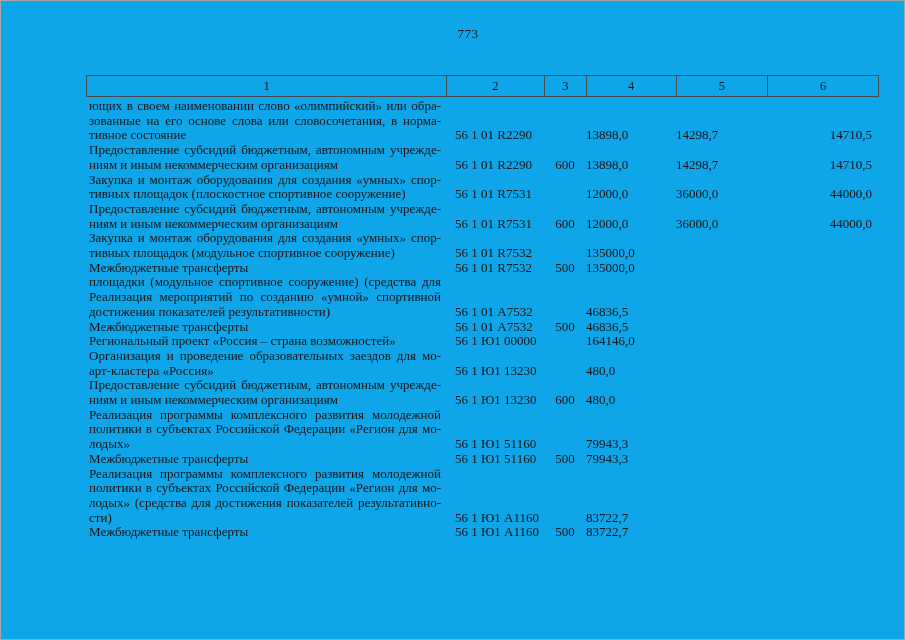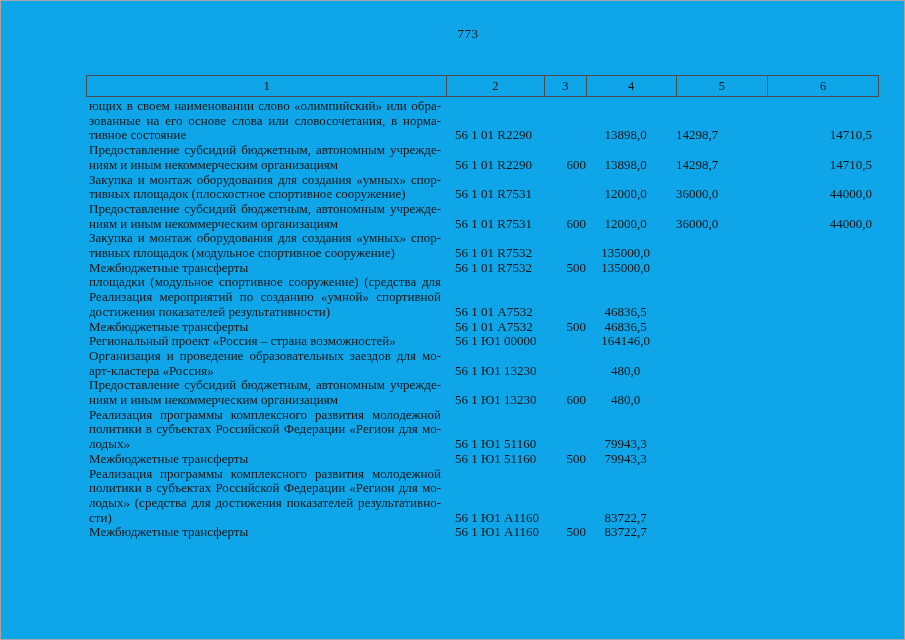--- a/index.html
+++ b/index.html
@@ -51,22 +51,22 @@
   }
   .row{
     display:flex;
     align-items:flex-end;
   }
   .c{box-sizing:border-box;}
   .c1{width:360px;padding-left:3px;padding-right:5px;}
   .c1 .line{white-space:nowrap;}
   .c1 .line.jl{text-align:justify;text-align-last:justify;}
   .c2{width:98px;padding-left:9px;white-space:nowrap;}
-  .c3{width:42px;text-align:right;white-space:nowrap;}
-  .c4{width:90px;text-align:center;padding-right:11px;white-space:nowrap;}
+  .c3{width:42px;text-align:center;white-space:nowrap;}
+  .c4{width:90px;text-align:left;padding-right:11px;white-space:nowrap;}
   .c5{width:92px;text-align:left;padding-right:9px;white-space:nowrap;}
   .c6{width:111px;text-align:right;padding-right:7px;white-space:nowrap;}
 </style>
 </head>
 <body>
 
 <div class="page">
   <div class="pageno">773</div>
 
   <div class="table">

